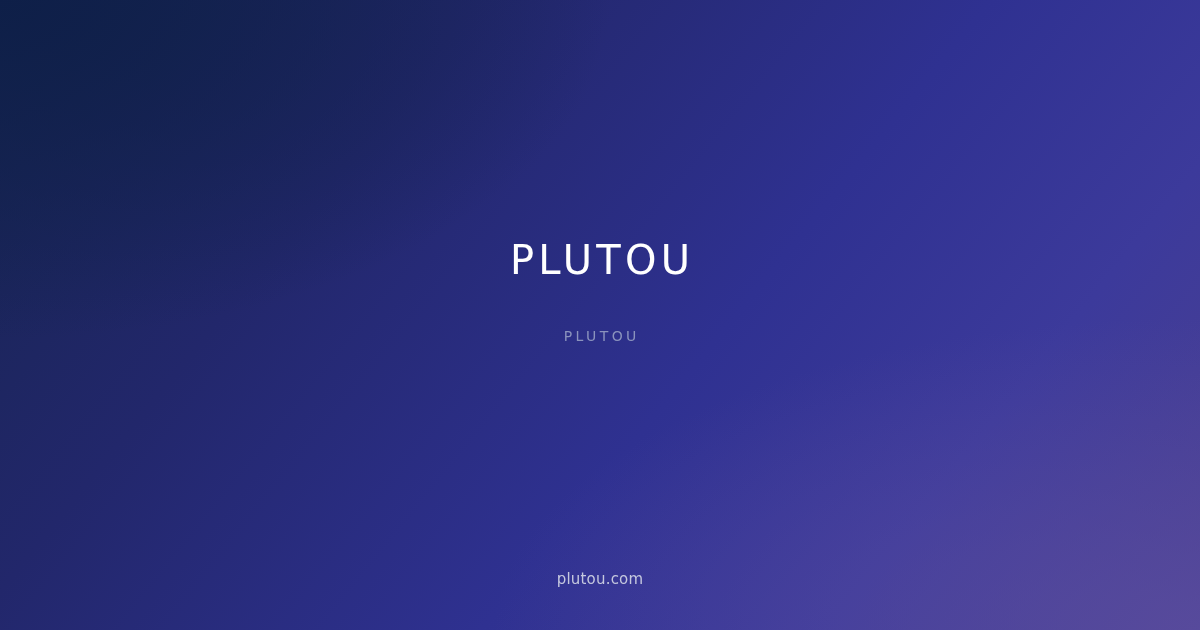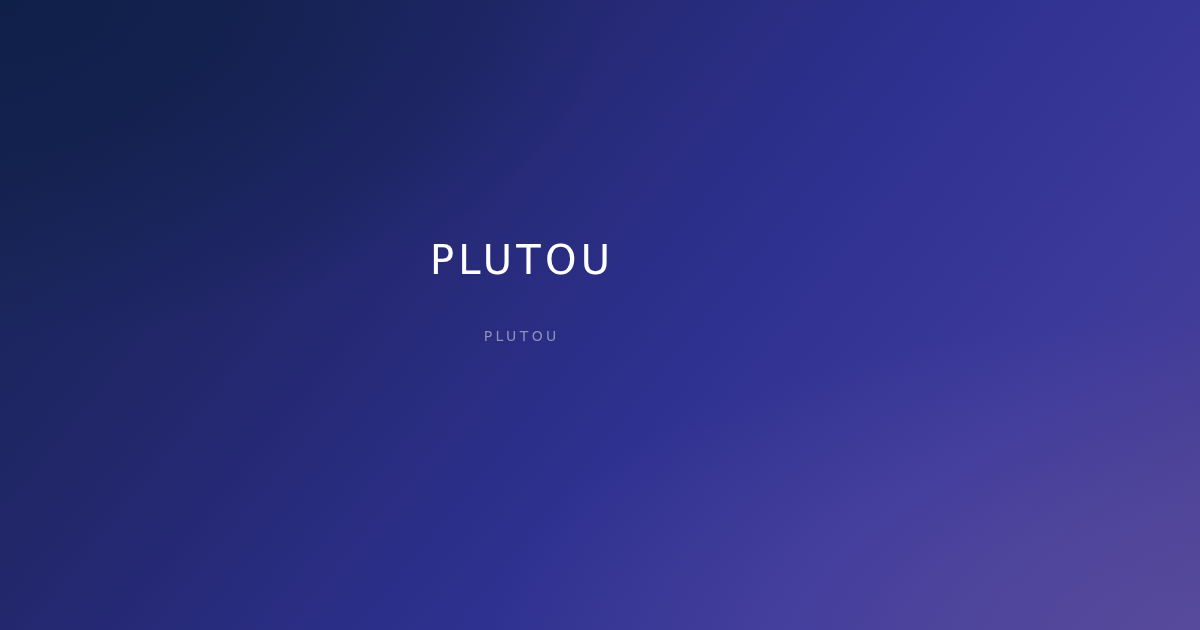--- a/index.html
+++ b/index.html
@@ -14,21 +14,21 @@
     font-family: "DejaVu Sans", "Liberation Sans", sans-serif;
   }
 
   .og-card {
     position: relative;
     width: 1200px;
     height: 630px;
     box-sizing: border-box;
     display: flex;
     flex-direction: column;
-    align-items: flex-start;
+    align-items: center;
     justify-content: center;
     background-color: #2f3190;
     background-image:
       radial-gradient(ellipse 95% 80% at 100% 100%, rgba(92, 78, 160, 0.70) 0%, rgba(92, 78, 160, 0.0) 62%),
       radial-gradient(ellipse 85% 90% at 0% 0%, rgba(14, 31, 72, 0.98) 0%, rgba(14, 31, 72, 0.0) 60%),
       linear-gradient(129deg, #16244f 0%, #22276b 28%, #2f3191 58%, #3c3a9b 78%, #4c4192 100%);
     overflow: hidden;
   }
 
   .card-inner {
@@ -93,14 +93,15 @@
 
   <div class="card-inner">
 
     <h1 class="brand-title">PLUTOU</h1>
 
     <div class="brand-kicker">PLUTOU</div>
 
 
   </div>
 
+  <div class="footer-domain">plutou.com</div>
 
 </div>
 
 </body></html>

